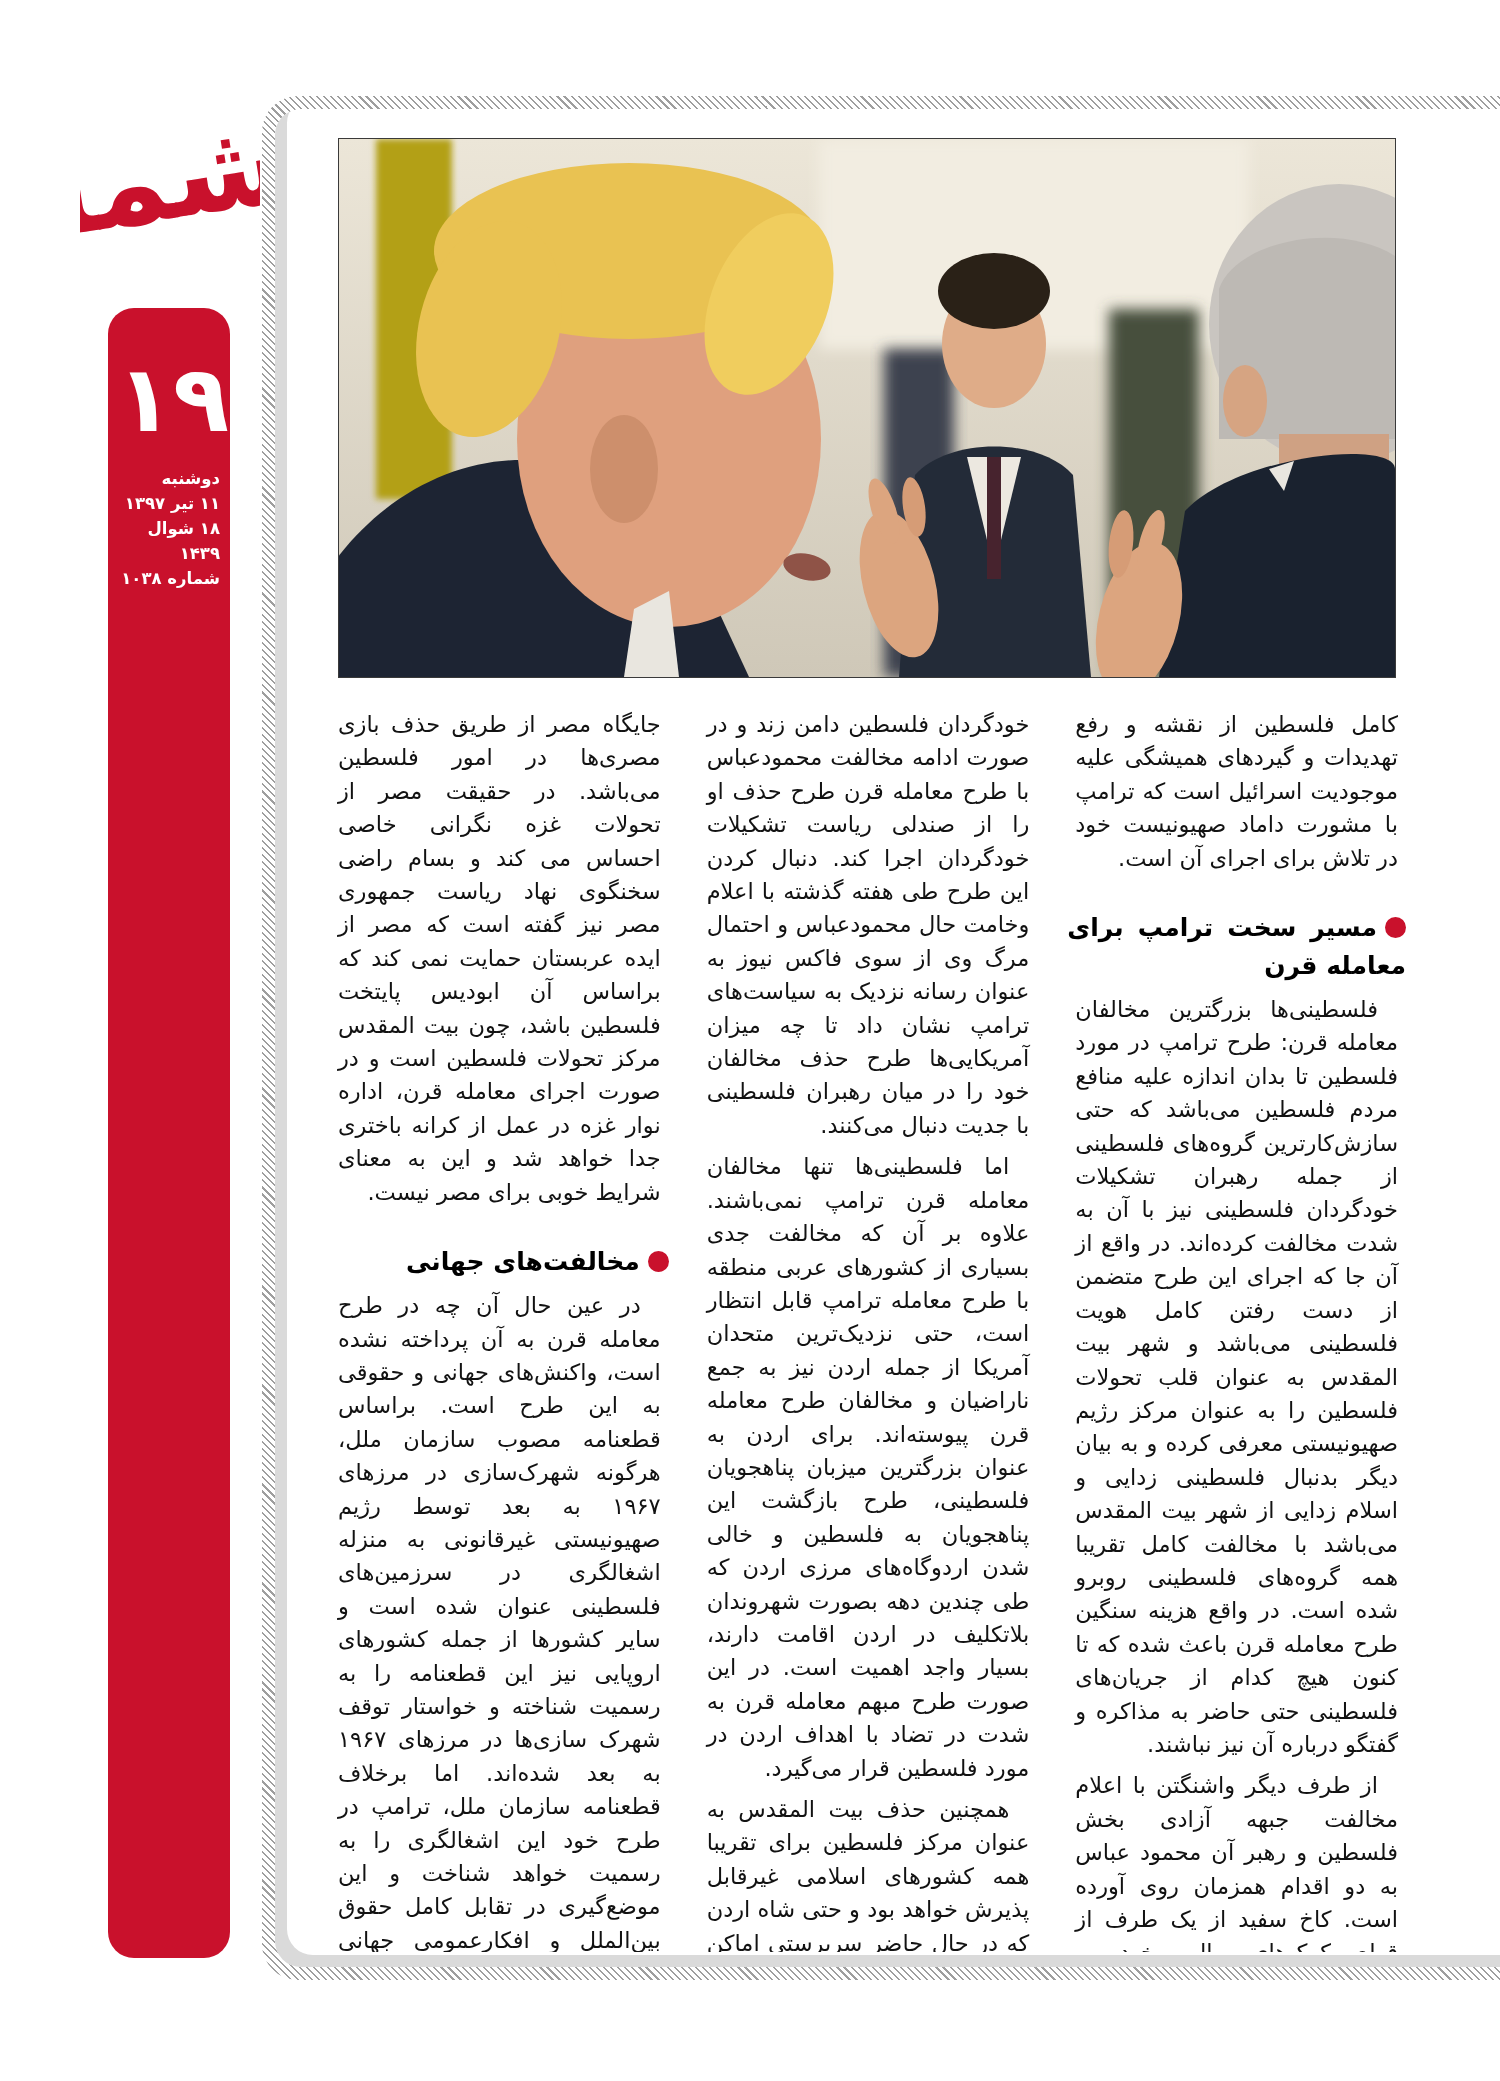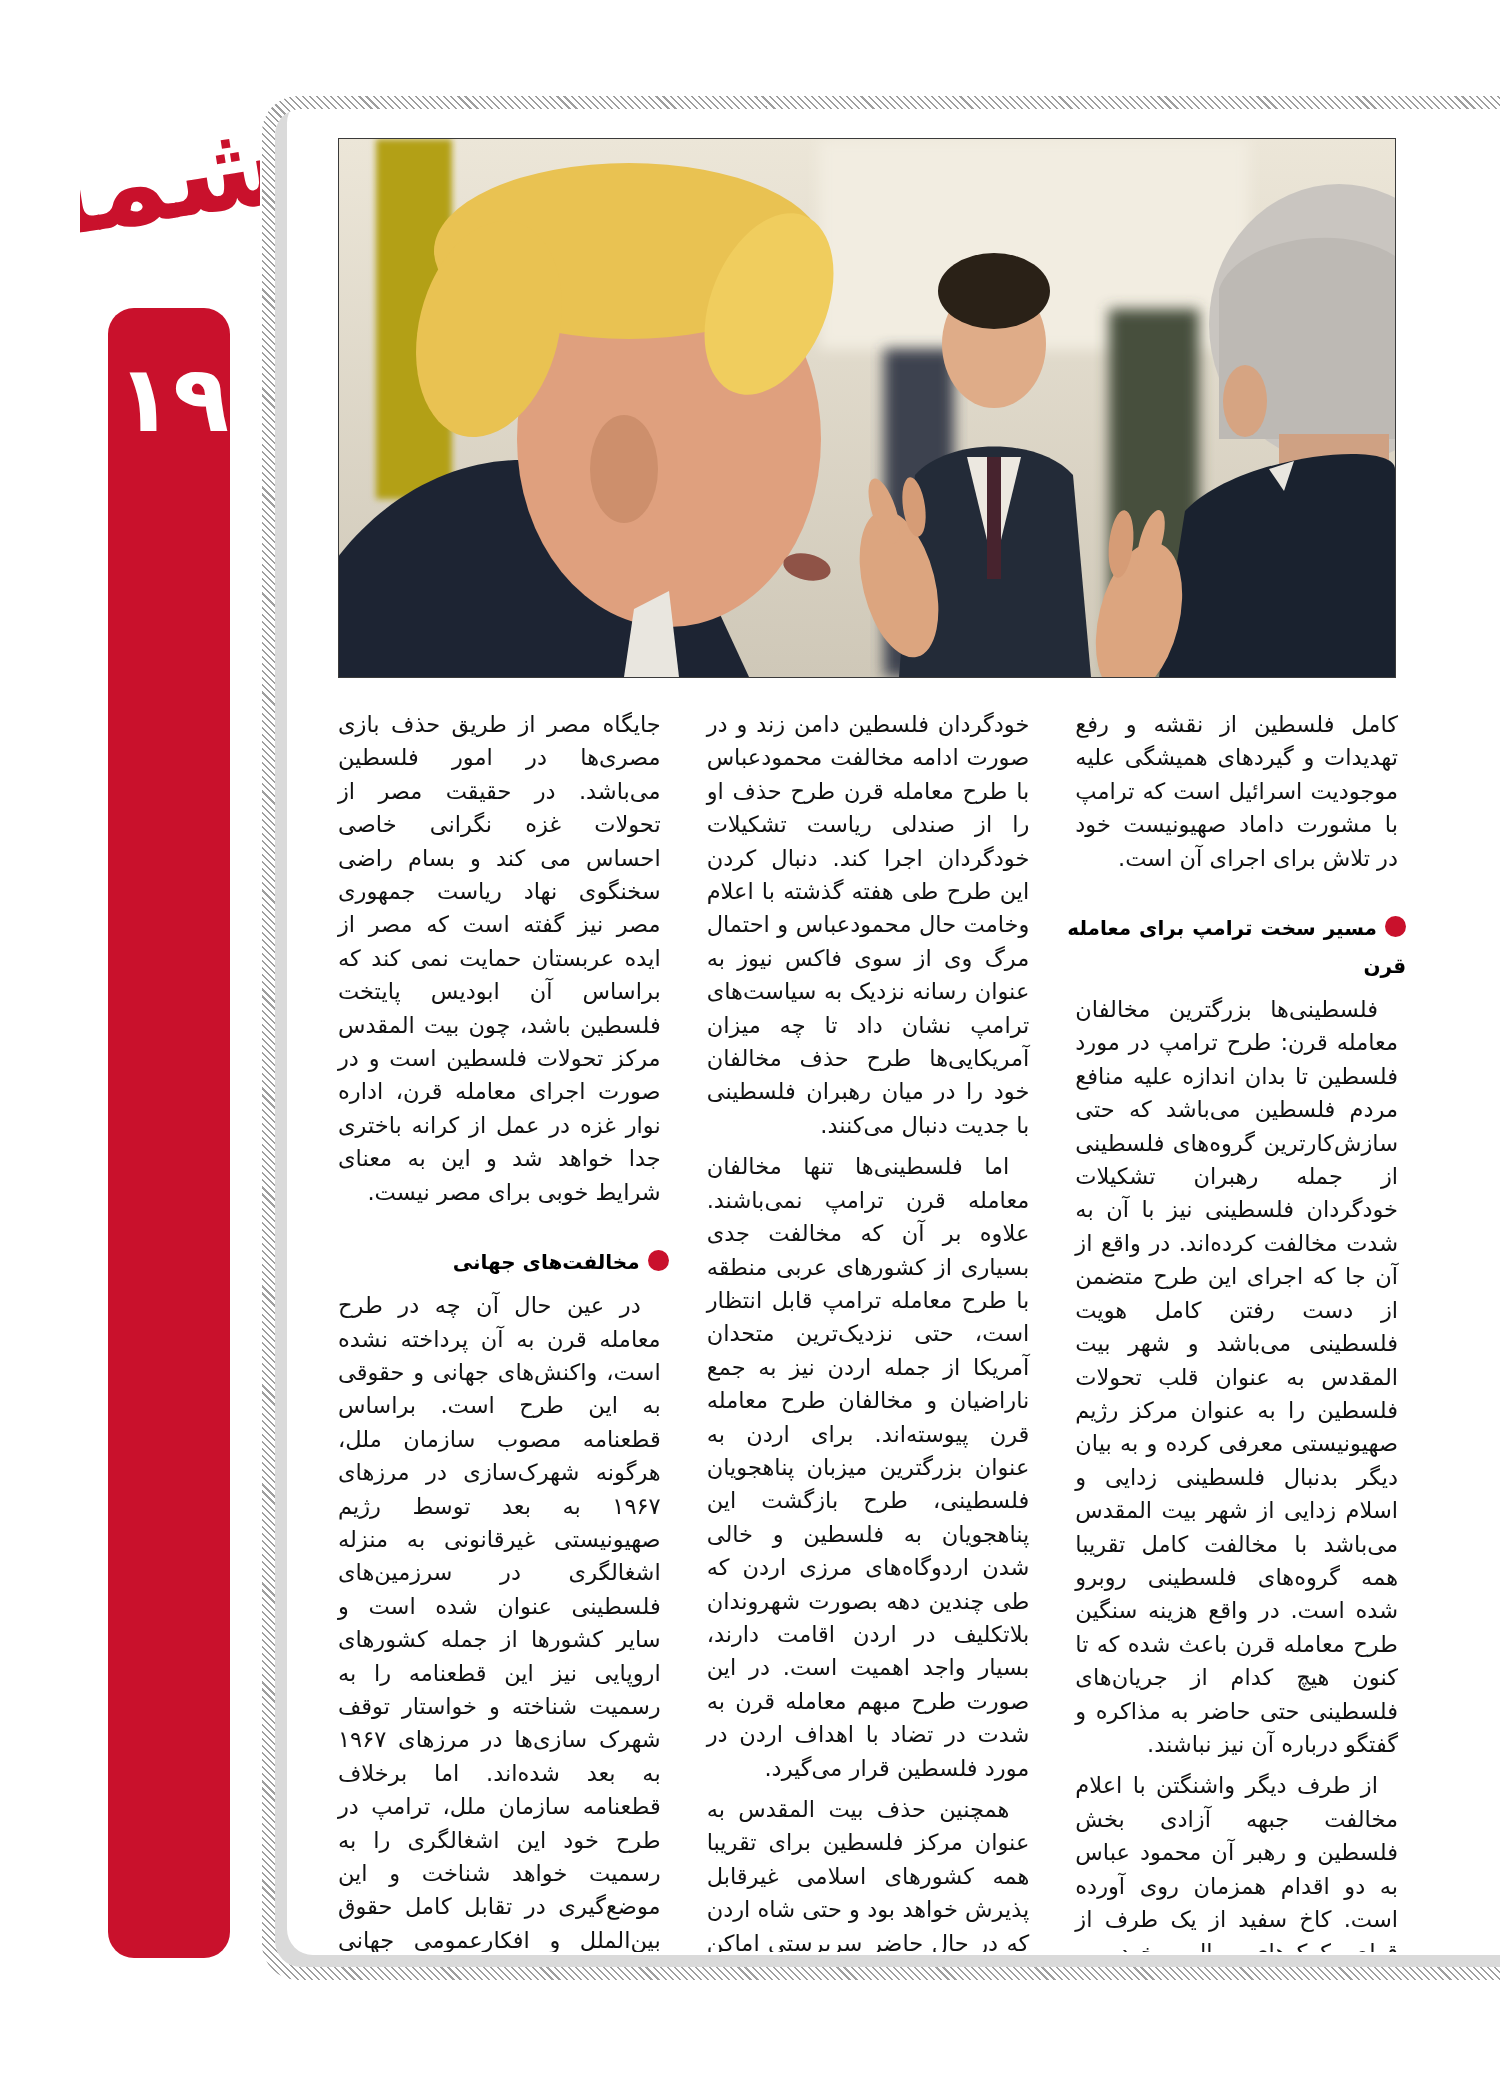--- a/index.html
+++ b/index.html
@@ -45,38 +45,44 @@
   
   .columns{
     position:absolute;left:330px;top:700px;width:1076px;height:1252px;
     display:flex;flex-direction:row;gap:30px;overflow:hidden;z-index:6;
     color:#121212;font-size:22.5px;line-height:33.4px;
   }
   .col{flex:1 1 0;text-align:justify;}
   .col p{margin:8px;}
   .col p.ind{text-indent:20px;}
   .col h3{
-    margin:34px 0 6px 0;font-size:20px;line-height:38px;font-weight:bold;color:#000;
+    margin:34px 0 6px 0;font-size:25px;line-height:38px;font-weight:bold;color:#000;
   }
   .bullet{
     display:inline-block;width:21px;height:21px;border-radius:50%;
     margin-left:8px;vertical-align:-2px;
   }
 </style>
 </head>
 <body>
 
 <div class="logo-wrap">
   <svg width="180" height="248" viewBox="0 0 180 248">
     <text x="90" y="160" text-anchor="middle" font-size="118" font-weight="bold" font-family="DejaVu Sans, Liberation Sans, sans-serif" transform="rotate(-9 90 130)" class="accent-fill" fill="#c9112c">شما</text>
   </svg>
 </div>
 
 <div class="red-bar accent-bg" style="background: rgb(201, 17, 44);">
   <div class="page-num">۱۹</div>
+  <div class="dates">
+    <div>دوشنبه</div>
+    <div>۱۱ تیر ۱۳۹۷</div>
+    <div>۱۸ شوال ۱۴۳۹</div>
+    <div>شماره ۱۰۳۸</div>
+  </div>
 </div>
 
 <div class="panel-hatch">
   <div class="panel-inner"></div>
 </div>
 
 <div class="photo-frame">
   <svg width="1056" height="538" viewBox="0 0 1056 538">
     <defs>
       <filter id="b1" x="-20%" y="-20%" width="140%" height="140%">

